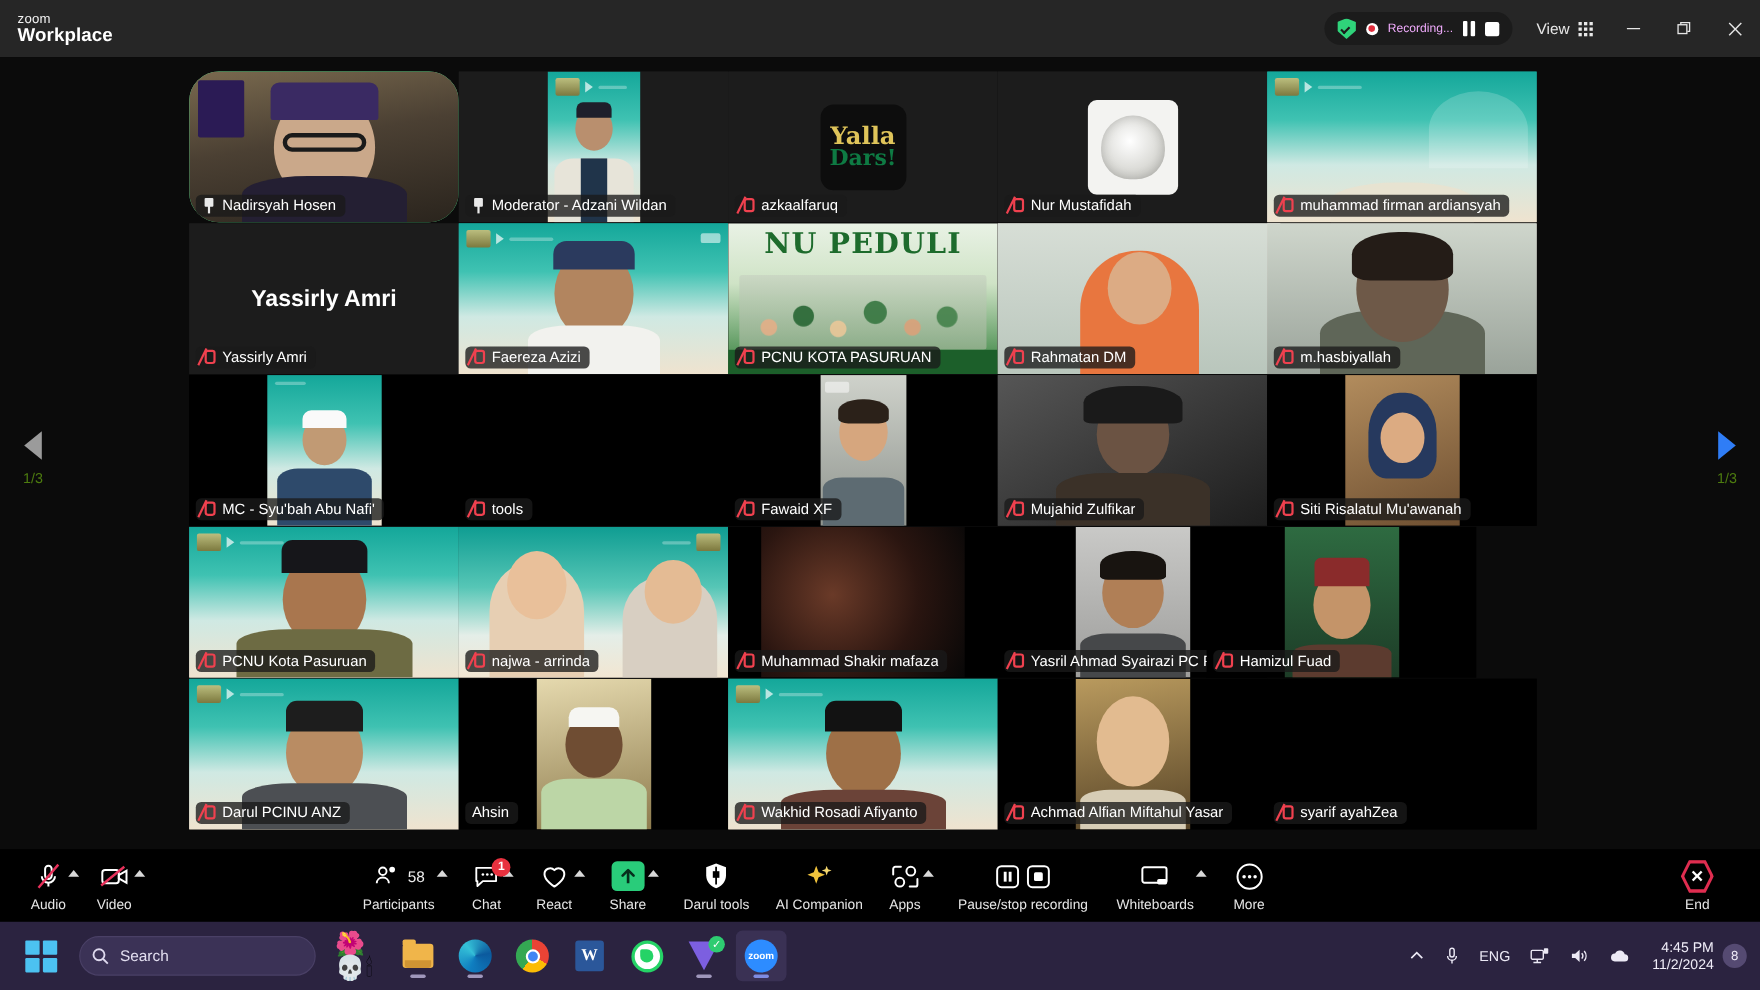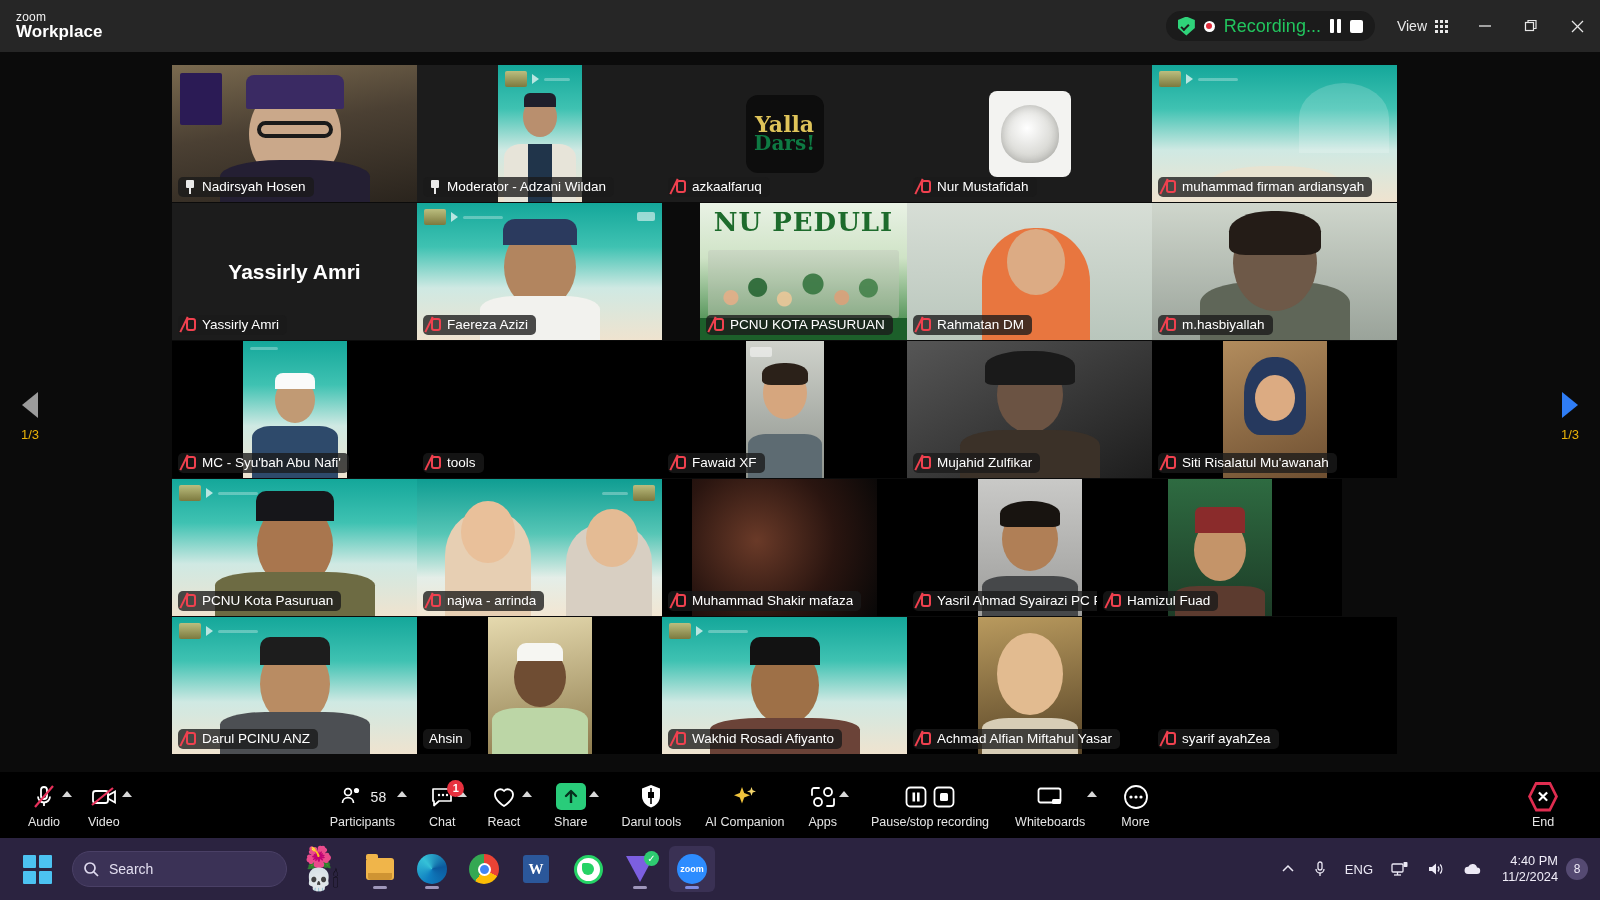--- a/index.html
+++ b/index.html
@@ -33,21 +33,21 @@
     position: relative;
   }
   .shield::after {
     content:""; position:absolute; left:3.5px; top:7px; width:6px; height:3px;
     border-left:2px solid #1b1b1b; border-bottom:2px solid #1b1b1b;
     transform: rotate(-45deg);
   }
   .rec-dot { width: 11px; height: 11px; border-radius: 50%; background: #fff;
     display:flex; align-items:center; justify-content:center; }
   .rec-dot::after { content:""; width:6px; height:6px; border-radius:50%; background:#e02d3c; }
-  .rec-text { color: #22c55e; font-size: 18px; }
+  .rec-text { color: #f0abfc; font-size: 11px; }
   .ctl-pause { display:flex; gap:3px; }
   .ctl-pause i { display:block; width:4px; height:14px; background:#fff; border-radius:1px; }
   .ctl-stop { width: 13px; height: 13px; background: #fff; border-radius: 2px; }
   .view-btn { display:flex; align-items:center; gap:8px; color:#e8e8e8; font-size:14px;
     padding: 0 14px; height:30px; }
   .grid9 { display:grid; grid-template-columns:repeat(3,3px); grid-template-rows:repeat(3,3px); gap:2px; }
   .grid9 i { background:#e8e8e8; width:3px; height:3px; display:block; }
 
   .wbtn { width: 46px; height: 52px; display:flex; align-items:center; justify-content:center; color:#e6e6e6; }
   .wbtn svg { display:block; }
@@ -85,21 +85,21 @@
   }
   .pin-ico::after {
     content:""; position:absolute; left:5px; top:7px; width:2px; height:7px; background:#e9e9e9;
   }
 
   
   .bg-dark { background:#1c1c1c; }
   .bg-black { background:#000; }
   .bg-teal { background: linear-gradient(180deg,#14a79a 0%,#3fc2b2 32%,#cfe9e3 62%,#efe3cf 100%); }
   .bg-teal2 { background: linear-gradient(180deg,#0f9d92 0%,#56c6b6 40%,#e4eee8 72%,#f2e6d2 100%); }
-  .bg-room { background: linear-gradient(160deg,#6e6152,#3c342c 70%); }
+  .bg-room { background: linear-gradient(160deg,#6e6152,#3c342c 70%); border-radius: 27px; }
   .bg-wall { background: linear-gradient(180deg,#d9d6cf,#a7a49c); }
   .bg-studio { background: linear-gradient(150deg,#4b4b4b,#161616); }
   .head {
     position:absolute; left:50%; transform:translateX(-50%);
     border-radius:50%;
   }
   .zoomlogo-ovl {
     position:absolute; left:7px; top:6px; display:flex; align-items:center; gap:5px; opacity:.85;
   }
   .zl-badge { width:22px; height:16px; border-radius:2px;
@@ -149,21 +149,21 @@
   }
   .nupeduli .banner-bot {
     position:absolute; bottom:0; left:0; right:0; height:16%;
     background:#1c5f2a;
   }
 
   .pagenav { position:absolute; width:60px; text-align:center; color:#8e8e8e; }
   .pagenav .arrow-l, .pagenav .arrow-r { margin: 0 auto 9px; width:0;height:0; }
   .pagenav .arrow-l { border-right:16px solid #9b9b9b; border-top:13px solid transparent; border-bottom:13px solid transparent; }
   .pagenav .arrow-r { border-left:16px solid #2f7df6; border-top:13px solid transparent; border-bottom:13px solid transparent; }
-  .pagenav .lbl { font-size:13px; color:#eab308; }
+  .pagenav .lbl { font-size:13px; color:#4d7c0f; }
 
   
   .toolbar {
     position:absolute; left:0; top:772px; width:1600px; height:66px;
     background:#000; display:flex; align-items:center;
   }
   .tb-item { position:relative; display:flex; flex-direction:column; align-items:center;
     justify-content:center; height:62px; color:#e9e9e9; cursor:default; }
   .tb-ico { height:30px; display:flex; align-items:center; justify-content:center; }
   .tb-lbl { font-size:12.5px; color:#e6e6e6; margin-top:3px; white-space:nowrap; }
@@ -387,21 +387,21 @@
         <div class="head" style="top:22px;width:72px;height:84px;background:#b2855f;"></div>
         <div style="position:absolute;left:50%;top:16px;transform:translateX(-50%);width:74px;height:26px;background:#2b3a5e;border-radius:12px 12px 0 0;"></div>
         <div style="position:absolute;left:50%;bottom:0;transform:translateX(-50%);width:120px;height:44px;background:#f2f2ee;border-radius:30% 30% 0 0;"></div>
       </div>
       <div class="namebar">
         <span class="mic-muted"></span>
         <span class="nm">Faereza Azizi</span>
       </div>
     </div>
 
-    <div class="tile" style="left:700px; top:151px; width:207px; height:137px;">
+    <div class="tile" style="left:662px; top:151px; width:245px; height:137px;">
       <div class="media">
         <div class="nupeduli">
           <div class="banner-top">NU PEDULI</div>
           <div class="crowd"></div>
           <div class="banner-bot"></div>
         </div>
       </div>
       <div class="namebar">
         <span class="mic-muted"></span>
         <span class="nm">PCNU KOTA PASURUAN</span>
@@ -903,20 +903,20 @@
           <path d="M11 5.5a4 4 0 0 1 0 5" fill="none" stroke="#ece9f5" stroke-width="1.3"></path>
           <path d="M13.2 3.5a7 7 0 0 1 0 9" fill="none" stroke="#ece9f5" stroke-width="1.3"></path>
         </svg>
       </div>
       <div class="tray-item">
         <svg width="20" height="15" viewBox="0 0 20 15">
           <path d="M5 12h9a3.2 3.2 0 0 0 0-6.4 4.6 4.6 0 0 0-8.7-.8A3.4 3.4 0 0 0 5 12z" fill="#ece9f5"></path>
         </svg>
       </div>
       <div class="clock">
-        <div>4:40 PM</div>
+        <div>4:45 PM</div>
         <div>11/2/2024</div>
       </div>
       <div class="notif-badge">8</div>
     </div>
   </div>
 
 </div>
 
 </body></html>

